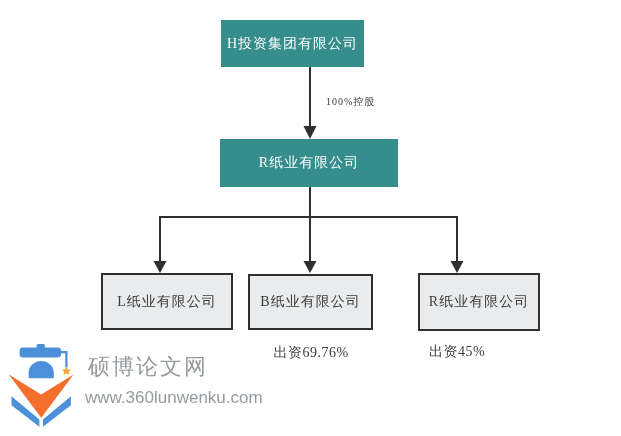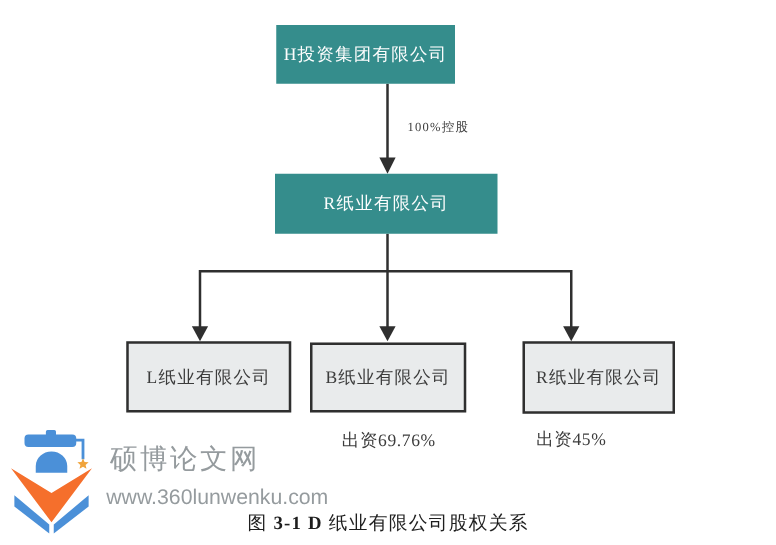--- a/index.html
+++ b/index.html
@@ -168,17 +168,14 @@
       <polygon class="logo-star" points="66,25 67.4,28.4 71,28.7 68.3,31 69.1,34.5 66,32.6 62.9,34.5 63.7,31 61,28.7 64.6,28.4"></polygon>
       <path class="logo-blue" d="M24,32 A14,13 0 0 1 52,32 L52,38 L24,38 Z"></path>
       <polygon class="logo-blue" points="5,58 36,84 36,92 5,68"></polygon>
       <polygon class="logo-blue" points="71,58 40,84 40,92 71,68"></polygon>
       <polygon class="logo-orange" points="2,34 38,56 74,34 38,82"></polygon>
     </svg>
     <div class="watermark-title">硕博论文网</div>
     <div class="watermark-url">www.360lunwenku.com</div>
   </div>
 
-  <div class="caption">
-    <span>图 </span><span class="fig-number">3-1 D</span><span> 纸业有限公司股权关系</span>
-  </div>
 
 </div>
 
 </body></html>

